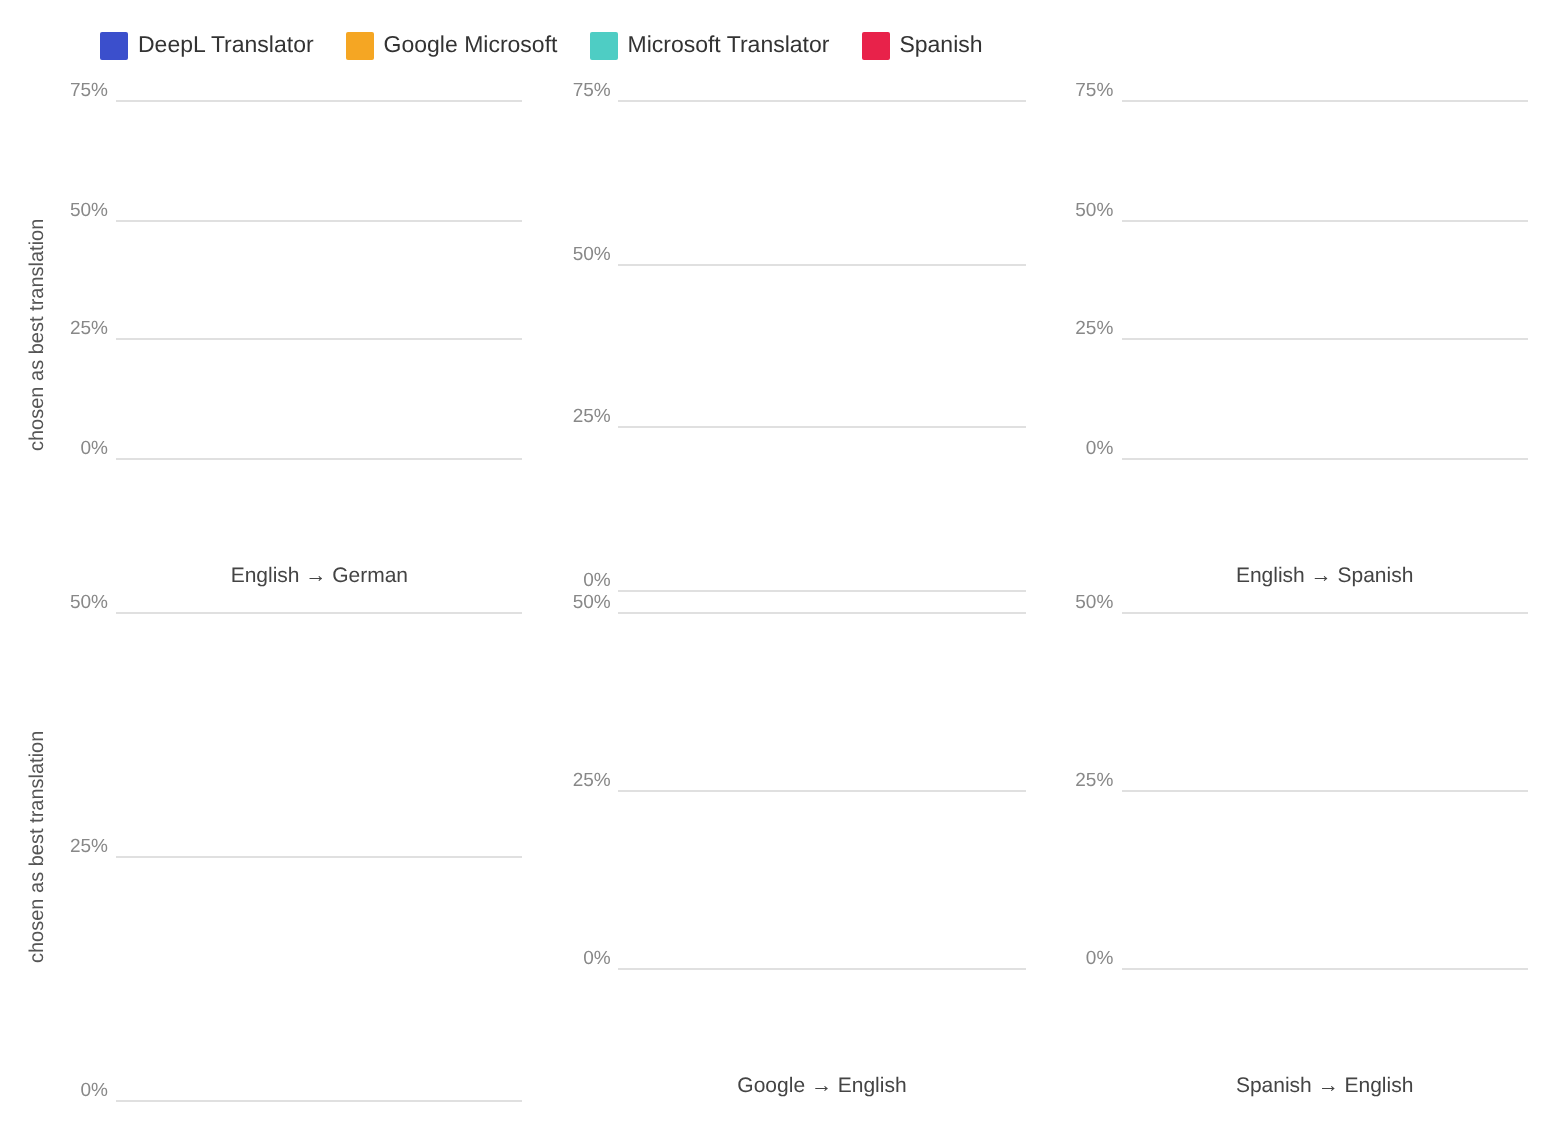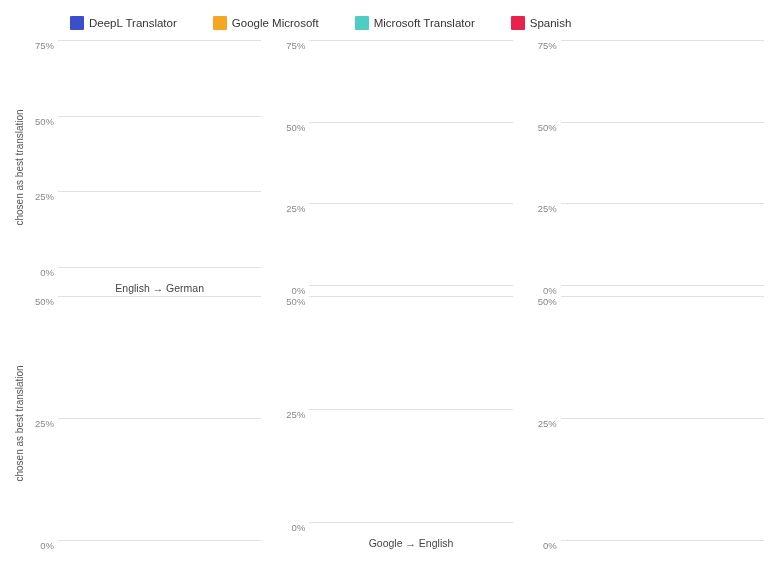--- a/index.html
+++ b/index.html
@@ -24,21 +24,20 @@
       flex-wrap: wrap;
       align-items: center;
       gap: 4px 16px;
       padding: 6px 0 10px 40px;
       font-size: 11.5px;
     }
     .legend-item {
       display: flex;
       align-items: center;
       gap: 5px;
-      margin-left: 20px;
     }
     .legend-swatch {
       width: 14px;
       height: 14px;
       border-radius: 1px;
     }
     .charts-grid {
       display: grid;
       grid-template-columns: 1fr 1fr 1fr;
       grid-template-rows: 1fr 1fr;
@@ -75,21 +74,21 @@
     .grid-lines {
       position: absolute;
       top: 0; left: 0; right: 0; bottom: 0;
       display: flex;
       flex-direction: column;
       justify-content: space-between;
       pointer-events: none;
     }
     .grid-line {
       display: flex;
-      align-items: flex-start;
+      align-items: flex-end;
       position: relative;
     }
     .grid-line-rule {
       position: absolute;
       left: 30px;
       right: 0;
       border-top: 1px solid #e0e0e0;
     }
     .grid-line-label {
       font-size: 9.5px;
@@ -117,20 +116,21 @@
     }
     .bar {
       width: 14px;
       border-radius: 1px 1px 0 0;
     }
     .x-label {
       text-align: center;
       font-size: 10.5px;
       color: #444;
       padding: 4px 0 2px 30px;
+      margin-top: 48px;
     }
     
     .no-ylabel .y-label {
       visibility: hidden;
     }
   </style>
 </head>
 <body>
 
 <div class="chart-container">
@@ -244,20 +244,21 @@
             </div>
             <div class="bars-area">
               <div class="bar-group">
                 <div class="bar" style="height: 85.3333%; background: rgb(59, 79, 204);"></div>
                 <div class="bar" style="height: 0%; background: rgb(245, 166, 35);"></div>
                 <div class="bar" style="height: 24%; background: rgb(78, 205, 196);"></div>
                 <div class="bar" style="height: 16%; background: rgb(232, 34, 74);"></div>
               </div>
             </div>
           </div>
+          <div class="x-label">English → Spanish</div>
         </div>
       </div>
       <div class="chart-cell">
         <div class="y-label">chosen as best translation</div>
         <div class="chart-area">
           <div class="bars-wrapper">
             <div class="grid-lines">
               <div class="grid-line">
         <span class="grid-line-label">50%</span>
         <div class="grid-line-rule"></div>
@@ -332,16 +333,17 @@
             </div>
             <div class="bars-area">
               <div class="bar-group">
                 <div class="bar" style="height: 78.3333%; background: rgb(59, 79, 204);"></div>
                 <div class="bar" style="height: 45%; background: rgb(245, 166, 35);"></div>
                 <div class="bar" style="height: 26.6667%; background: rgb(78, 205, 196);"></div>
                 <div class="bar" style="height: 13.3333%; background: rgb(232, 34, 74);"></div>
               </div>
             </div>
           </div>
+          <div class="x-label">Spanish → English</div>
         </div>
       </div>
     </div>
 </div>
 
 </body></html>

